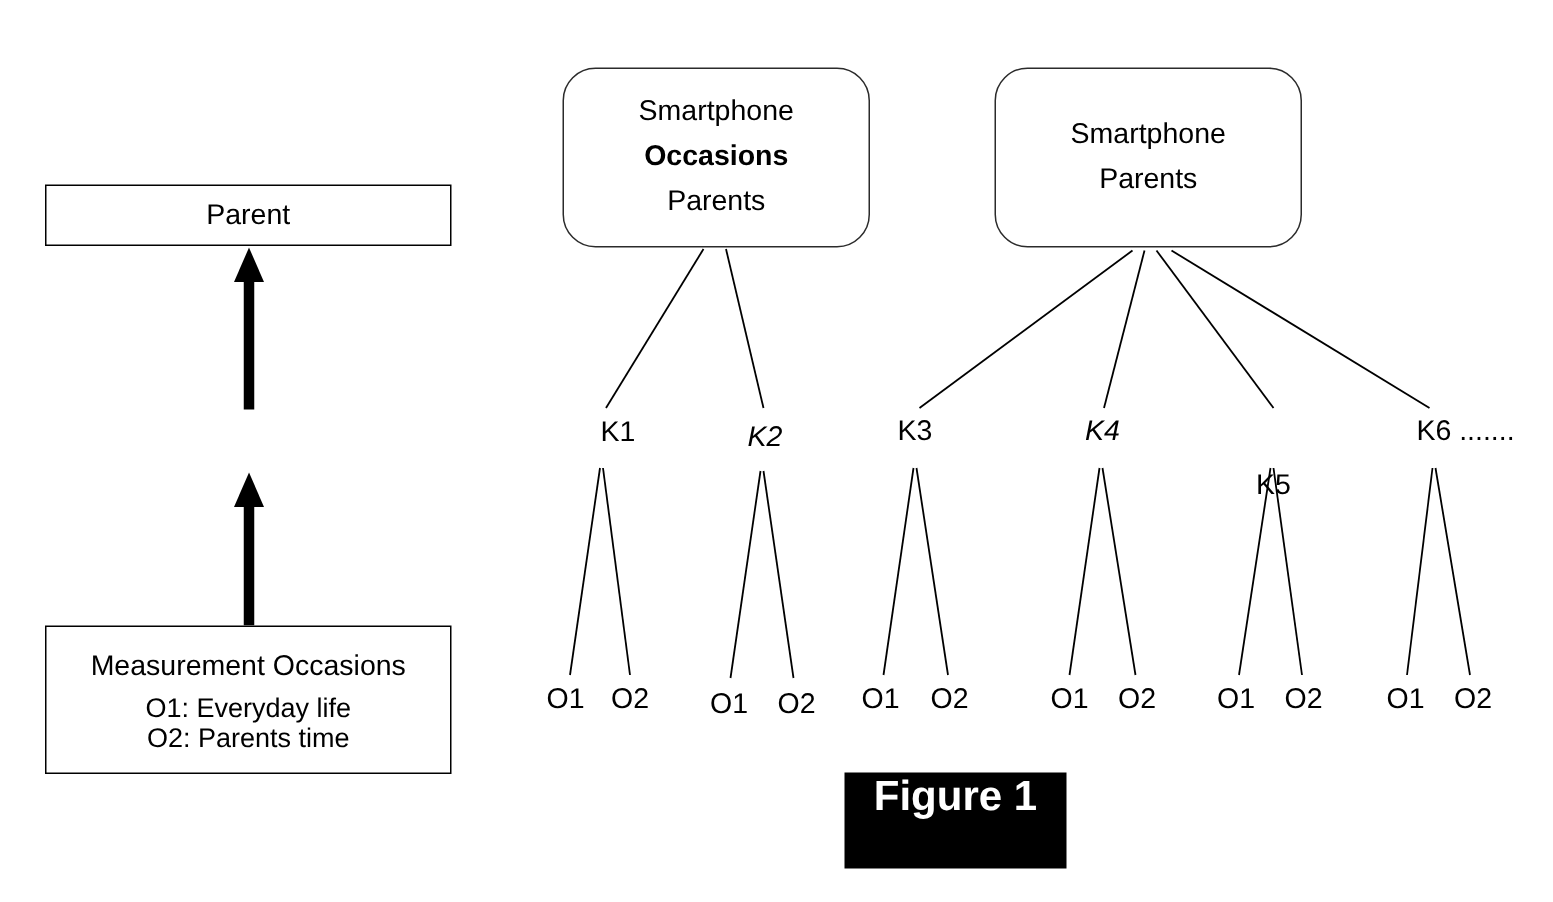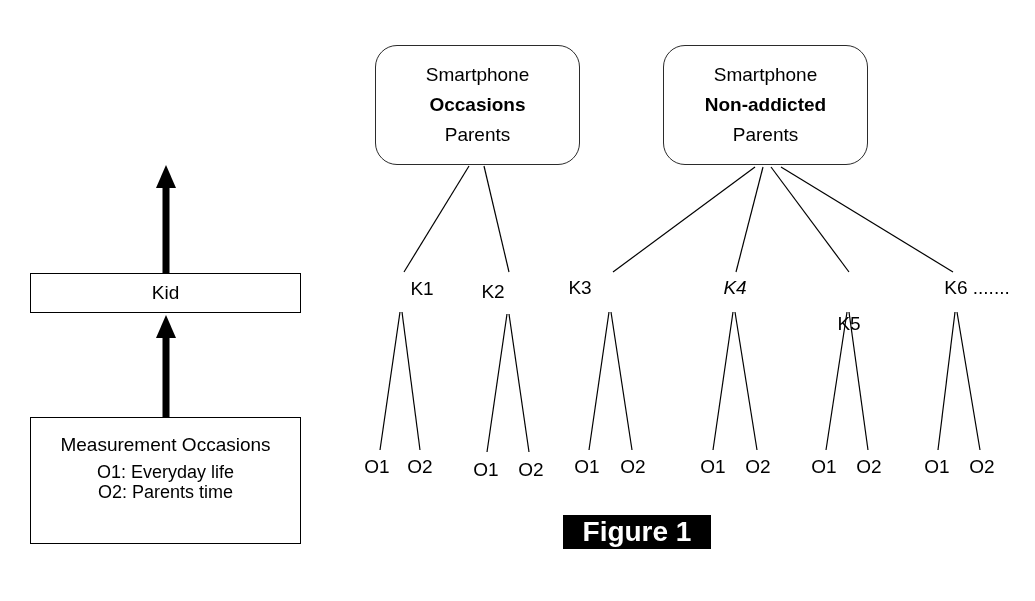--- a/index.html
+++ b/index.html
@@ -70,25 +70,24 @@
     transform: translateX(-50%);
     font-size: 19px;
     color: #000000;
     white-space: nowrap;
   }
   .figure-chip {
     position: absolute;
     left: 563px;
     top: 515px;
     width: 148px;
-    height: 34px;
+    height: 64px;
     background: #000000;
     color: #ffffff;
     display: flex;
-    align-items: center;
     justify-content: center;
     font-size: 28px;
     font-weight: bold;
   }
 </style>
 </head>
 <body>
 
 <div id="canvas">
 
@@ -126,46 +125,45 @@
       <rect x="162.5" y="336" width="7" height="81"></rect>
       <polygon points="166,315 156,338 176,338"></polygon>
     </g>
 
     <g fill="#000000">
       <rect x="162.5" y="186" width="7" height="87"></rect>
       <polygon points="166,165 156,188 176,188"></polygon>
     </g>
   </svg>
 
-
-  <div class="box" style="left:30px; top:273px; width:271px; height:40px;">
-    <span>Kid</span>
+  <div class="box" style="left:30px; top:123px; width:271px; height:41px;">
+    <span>Parent</span>
   </div>
 
-  <div class="box measurement" style="left:30px; top:417px; width:271px; height:127px;">
+
+  <div class="box measurement" style="left:30px; top:417px; width:271px; height:99px;">
     <div class="m-title">Measurement Occasions</div>
     <div class="m-sub">O1: Everyday life</div>
     <div class="m-sub">O2: Parents time</div>
   </div>
 
   <div class="rounded-box" style="left:375px; top:45px; width:205px; height:120px;">
     <span>Smartphone</span>
     <span class="bold-line">Occasions</span>
     <span>Parents</span>
   </div>
 
   <div class="rounded-box" style="left:663px; top:45px; width:205px; height:120px;">
     <span>Smartphone</span>
-    <span class="bold-line">Non-addicted</span>
     <span>Parents</span>
   </div>
 
-  <div class="node-label" style="left:422px; top:278px;">K1</div>
-  <div class="node-label" style="left:493px; top:281px;">K2</div>
-  <div class="node-label" style="left:580px; top:277px;text-align:right;">K3</div>
+  <div class="node-label" style="left:412px; top:278px;">K1</div>
+  <div class="node-label" style="left:510px; top:281px;font-style:italic;">K2</div>
+  <div class="node-label" style="left:610px; top:277px;text-align:right;">K3</div>
   <div class="node-label" style="left:735px; top:277px;font-style:italic;">K4</div>
   <div class="node-label" style="left:849px; top:277px;margin-top:36px;">K5</div>
   <div class="node-label" style="left:977px; top:277px;text-align:right;">K6 .......</div>
 
   <div class="node-label" style="left:377px; top:456px;">O1</div>
   <div class="node-label" style="left:420px; top:456px;">O2</div>
 
   <div class="node-label" style="left:486px; top:459px;">O1</div>
   <div class="node-label" style="left:531px; top:459px;">O2</div>
 

